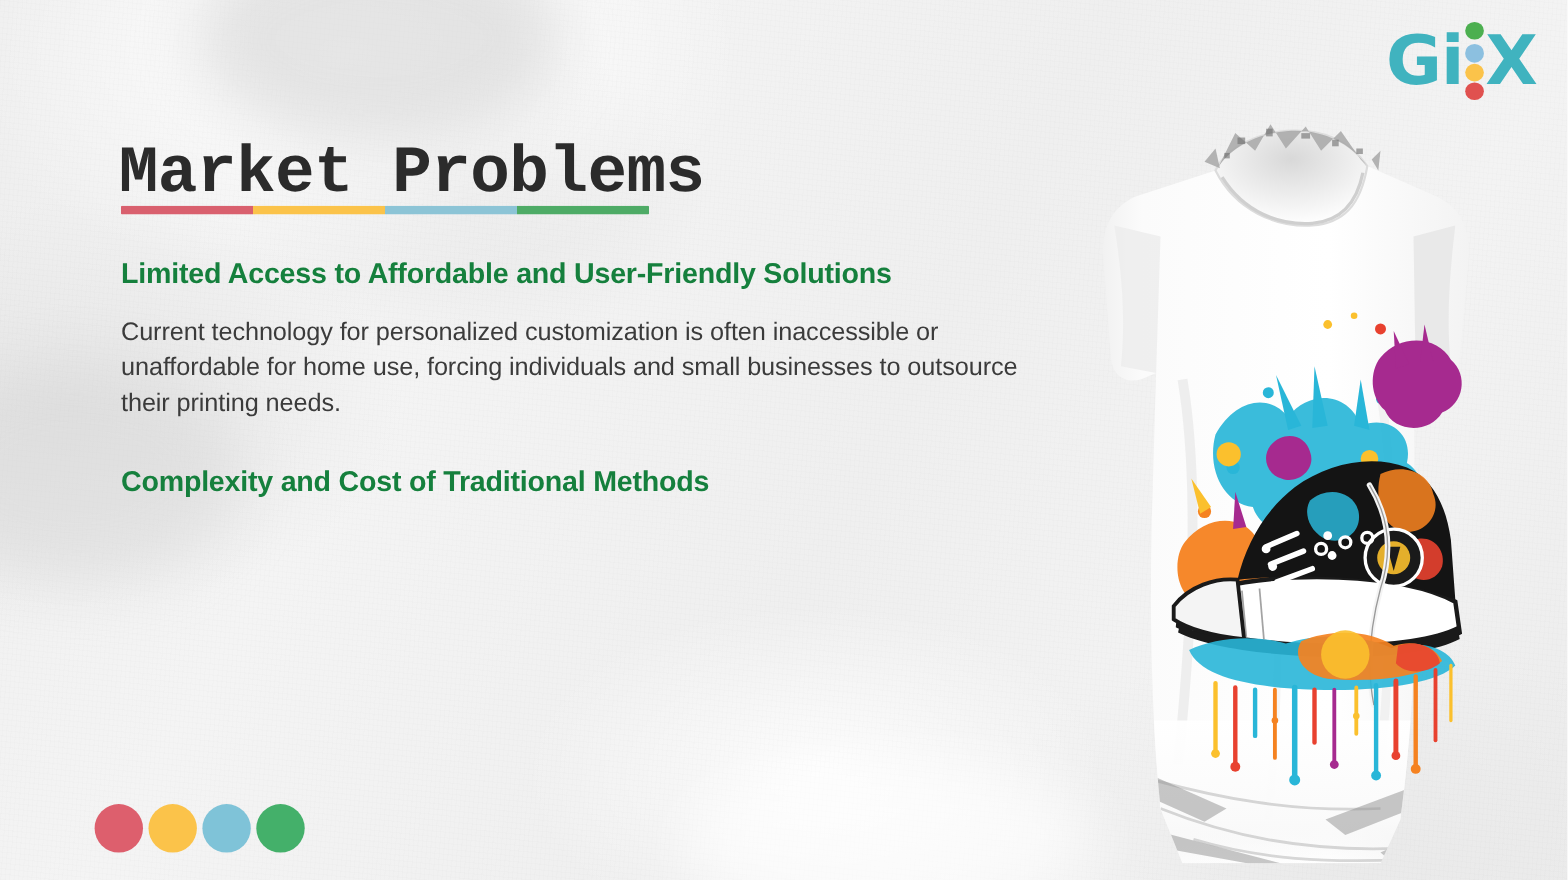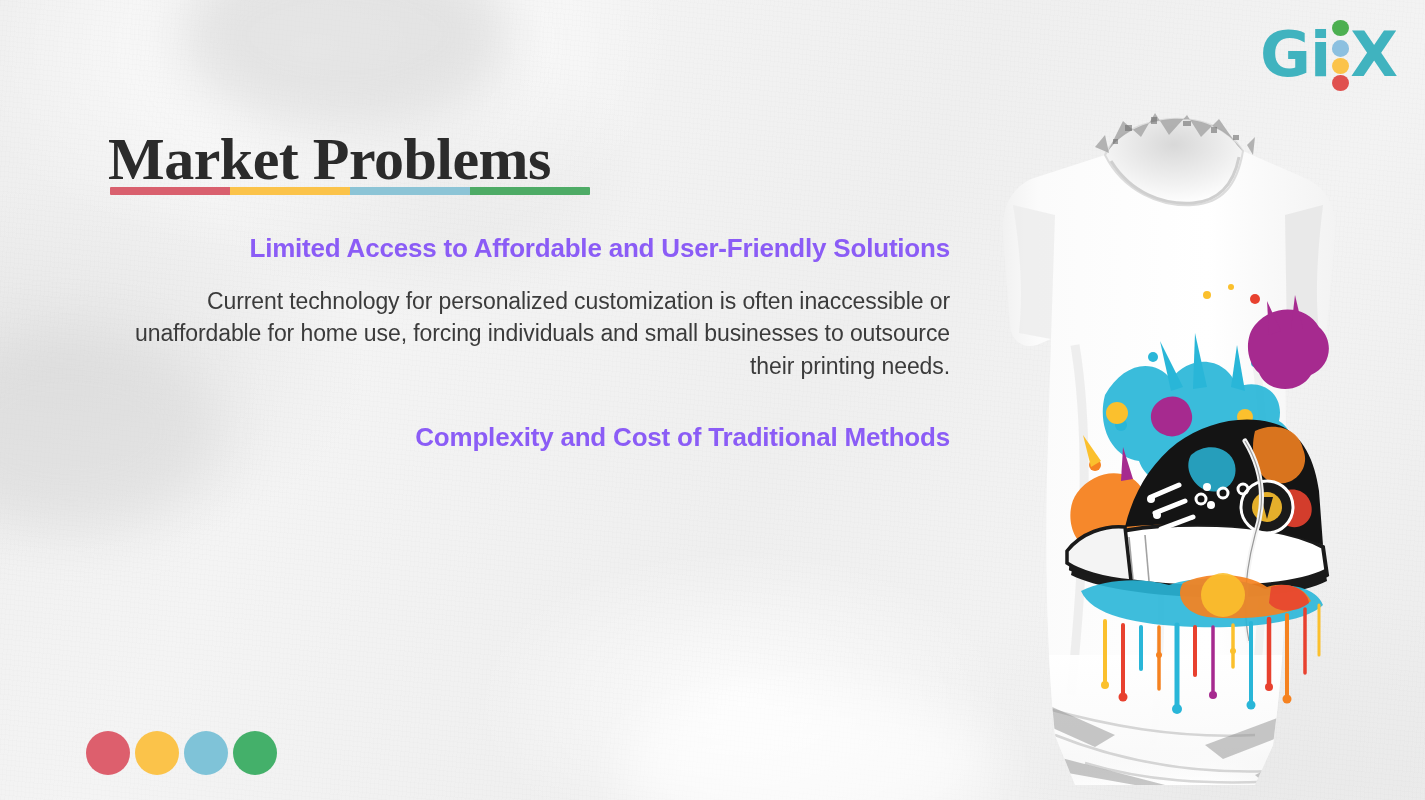--- a/index.html
+++ b/index.html
@@ -80,21 +80,21 @@
     border-radius: 50%;
     margin-bottom: 1px;
   }
   .logo-dot.sep { margin-bottom: 4px; }
 
   
   #title {
     position: absolute;
     left: 108px;
     top: 88px;
-    font-family: Liberation Serif, serif;
+    font-family: Liberation Mono, monospace;
     font-weight: bold;
     font-size: 60px;
     line-height: 1.05;
     letter-spacing: -0.5px;
     color: #2b2b2b;
   }
 
   
   #divider {
     position: absolute;
@@ -115,34 +115,32 @@
     top: 232px;
     width: 840px;
   }
   .block { margin-bottom: 34px; }
   .block:last-child { margin-bottom: 0; margin-top: 39px; }
   .block-heading {
     font-family: "Liberation Sans", sans-serif;
     font-weight: bold;
     font-size: 26px;
     line-height: 1.25;
-    color: #8b5cf6;
+    color: #15803d;
     margin: 0 0 20px 0;
     letter-spacing: -0.2px;
-    text-align: right;
   }
   .block-body {
     font-family: "Liberation Sans", sans-serif;
     font-weight: normal;
     font-size: 23px;
     line-height: 1.42;
     color: #3b3b3b;
     margin: 0;
     letter-spacing: -0.1px;
-    text-align: right;
   }
 
   
   #dots {
     position: absolute;
     left: 86px;
     top: 731px;
     display: flex;
     gap: 5px;
   }

